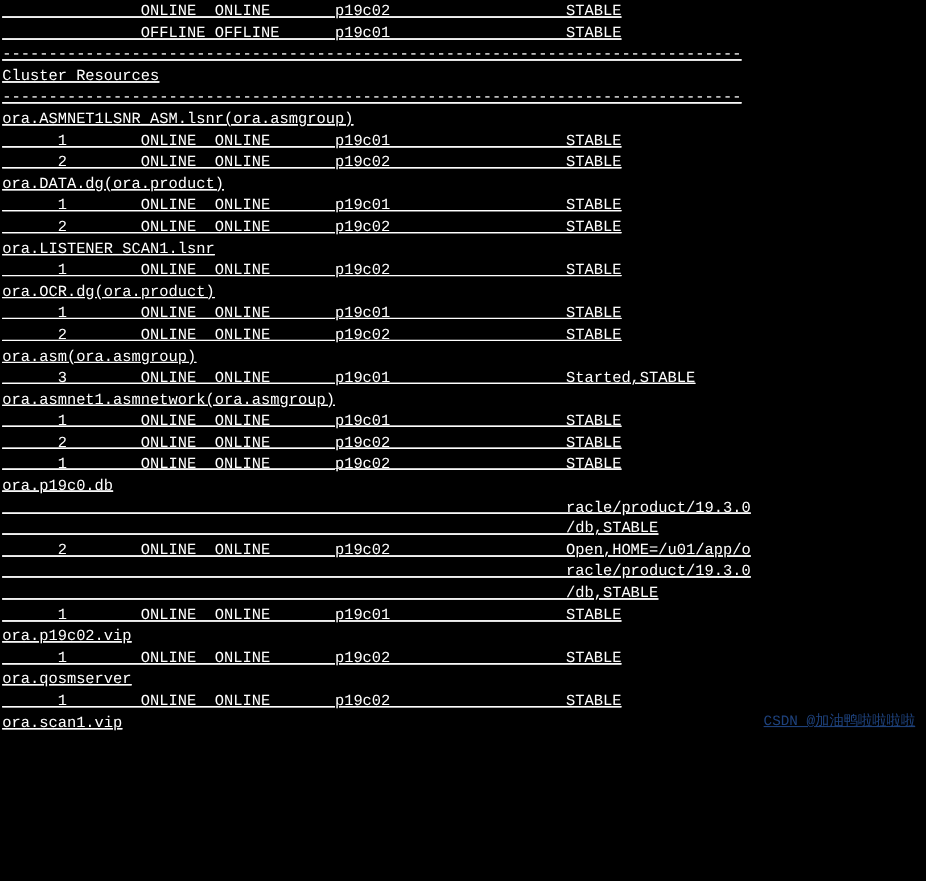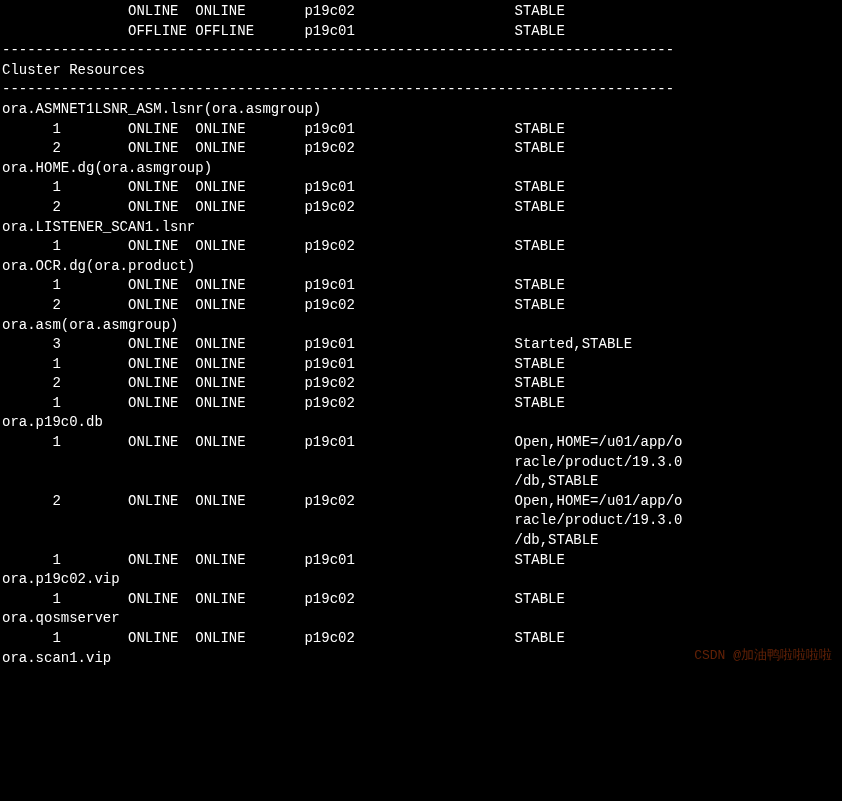--- a/index.html
+++ b/index.html
@@ -1,69 +1,70 @@
 <!DOCTYPE html>
 <html><head>
   <meta charset="utf-8">
   <style>
     * {
       margin: 0;
       padding: 0;
       box-sizing: border-box;
+      text-decoration: underline;
     }
     body {
       background-color: #000;
       color: #fff;
       font-family: 'Consolas', 'Courier New', monospace;
       font-size: 14px;
       line-height: 1.4;
       padding: 2px;
       width: 842px;
       overflow: hidden;
       position: relative;
     }
     .line {
       white-space: pre;
     }
     .watermark {
       position: absolute;
       bottom: 5px;
       right: 10px;
-      color: #c2410c;
+      color: #3b82f6;
       opacity: 0.5;
       font-size: 13px;
     }
   </style>
 </head>
 <body>
 
 <div id="terminal-container">
     <div class="line">               ONLINE  ONLINE       p19c02                   STABLE</div>
     <div class="line">               OFFLINE OFFLINE      p19c01                   STABLE</div>
     <div class="line">--------------------------------------------------------------------------------</div>
     <div class="line">Cluster Resources</div>
     <div class="line">--------------------------------------------------------------------------------</div>
     <div class="line">ora.ASMNET1LSNR_ASM.lsnr(ora.asmgroup)</div>
     <div class="line">      1        ONLINE  ONLINE       p19c01                   STABLE</div>
     <div class="line">      2        ONLINE  ONLINE       p19c02                   STABLE</div>
-    <div class="line">ora.HOME.dg(ora.asmgroup)</div>
+    <div class="line">ora.DATA.dg(ora.product)</div>
     <div class="line">      1        ONLINE  ONLINE       p19c01                   STABLE</div>
     <div class="line">      2        ONLINE  ONLINE       p19c02                   STABLE</div>
     <div class="line">ora.LISTENER_SCAN1.lsnr</div>
     <div class="line">      1        ONLINE  ONLINE       p19c02                   STABLE</div>
     <div class="line">ora.OCR.dg(ora.product)</div>
     <div class="line">      1        ONLINE  ONLINE       p19c01                   STABLE</div>
     <div class="line">      2        ONLINE  ONLINE       p19c02                   STABLE</div>
     <div class="line">ora.asm(ora.asmgroup)</div>
     <div class="line">      3        ONLINE  ONLINE       p19c01                   Started,STABLE</div>
+    <div class="line">ora.asmnet1.asmnetwork(ora.asmgroup)</div>
     <div class="line">      1        ONLINE  ONLINE       p19c01                   STABLE</div>
     <div class="line">      2        ONLINE  ONLINE       p19c02                   STABLE</div>
     <div class="line">      1        ONLINE  ONLINE       p19c02                   STABLE</div>
     <div class="line">ora.p19c0.db</div>
-    <div class="line">      1        ONLINE  ONLINE       p19c01                   Open,HOME=/u01/app/o</div>
     <div class="line">                                                             racle/product/19.3.0</div>
     <div class="line">                                                             /db,STABLE</div>
     <div class="line">      2        ONLINE  ONLINE       p19c02                   Open,HOME=/u01/app/o</div>
     <div class="line">                                                             racle/product/19.3.0</div>
     <div class="line">                                                             /db,STABLE</div>
     <div class="line">      1        ONLINE  ONLINE       p19c01                   STABLE</div>
     <div class="line">ora.p19c02.vip</div>
     <div class="line">      1        ONLINE  ONLINE       p19c02                   STABLE</div>
     <div class="line">ora.qosmserver</div>
     <div class="line">      1        ONLINE  ONLINE       p19c02                   STABLE</div>

